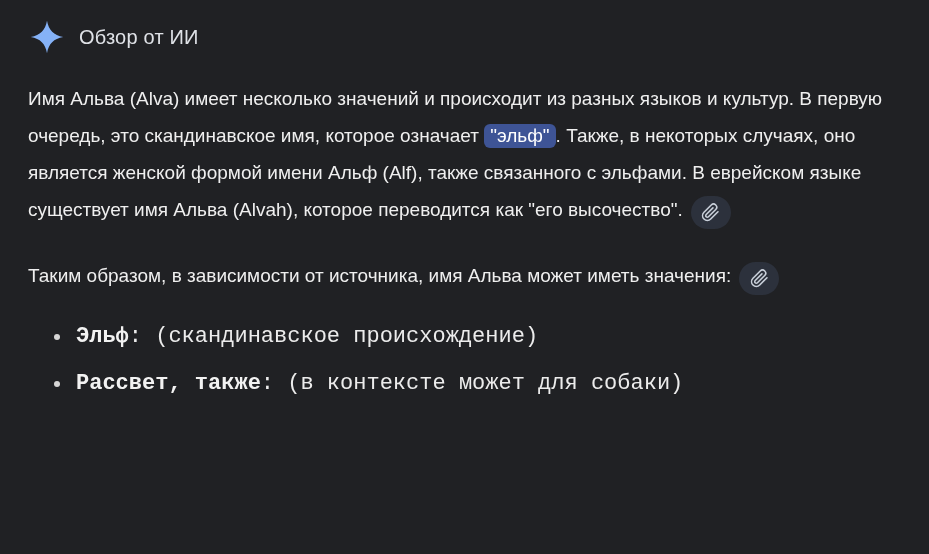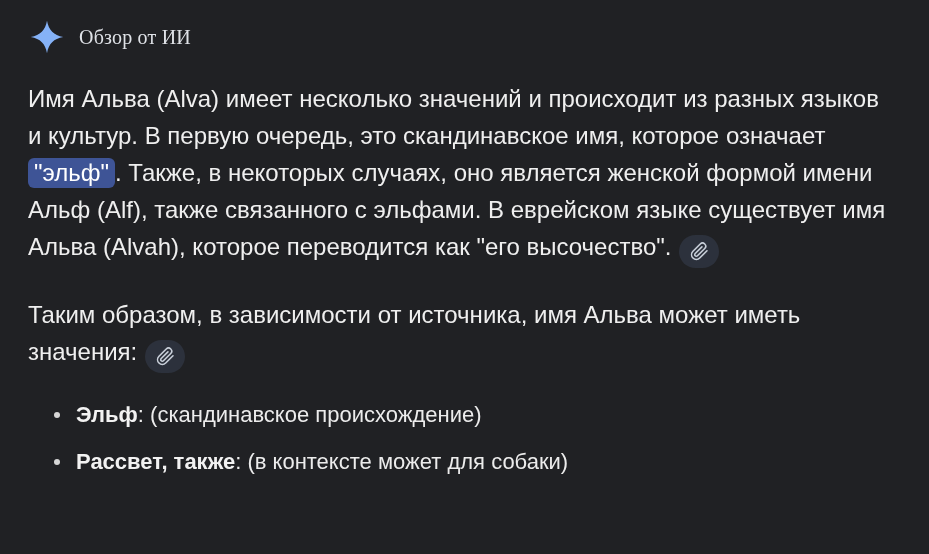--- a/index.html
+++ b/index.html
@@ -29,25 +29,24 @@
     height: 38px;
     display: inline-flex;
     align-items: center;
     justify-content: center;
   }
   .sparkle svg { width: 36px; height: 36px; display: block; }
   .header-label {
     font-size: 20px;
     color: #dfe2e7;
     letter-spacing: 0.2px;
-    font-family: Liberation Serif, serif;
   }
   
   .para {
-    font-size: 24px;
+    font-size: 19px;
     line-height: 37px;
     color: #efefef;
     max-width: 866px;
     margin: 0 0 28px 0;
   }
   .para-2 { margin-bottom: 28px; }
   .hl {
     background: #3e5496;
     color: #ffffff;
     border-radius: 6px;
@@ -67,20 +66,21 @@
     margin-left: 8px;
     cursor: pointer;
     padding: 0;
   }
   .cite svg { width: 19px; height: 19px; display: block; }
   
   ul.meanings {
     list-style: none;
     margin: 6px 0 16px 0;
     padding: 0 0 0 48px;
+    font-family: Liberation Mono, monospace;
   }
   ul.meanings li {
     position: relative;
     font-size: 22px;
     line-height: 28px;
     margin-bottom: 19px;
     color: #ececec;
   }
   ul.meanings li::before {
     content: "";

